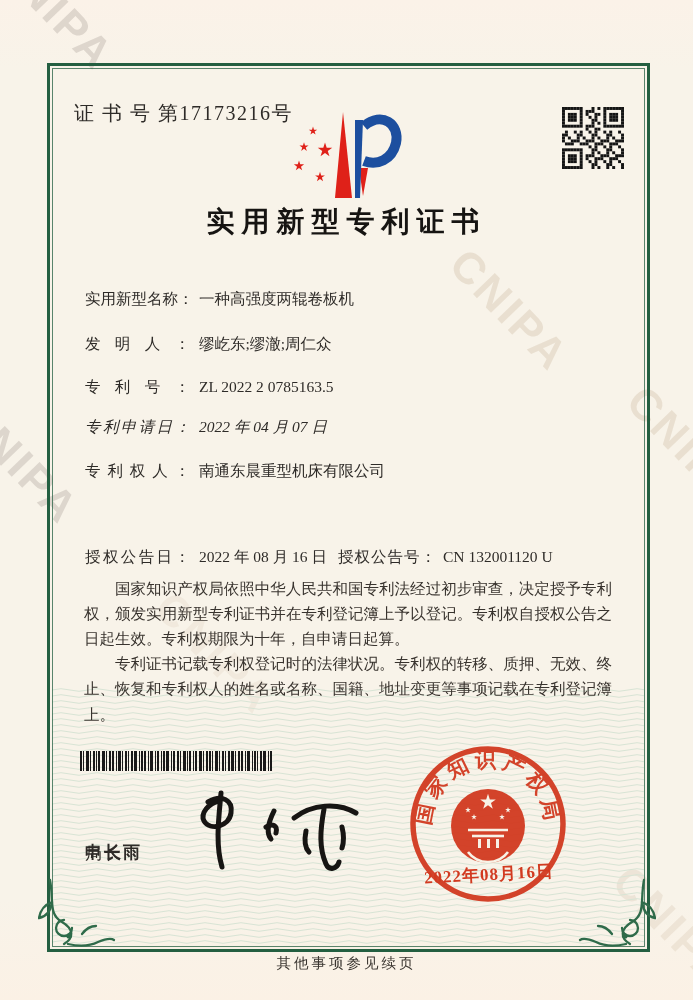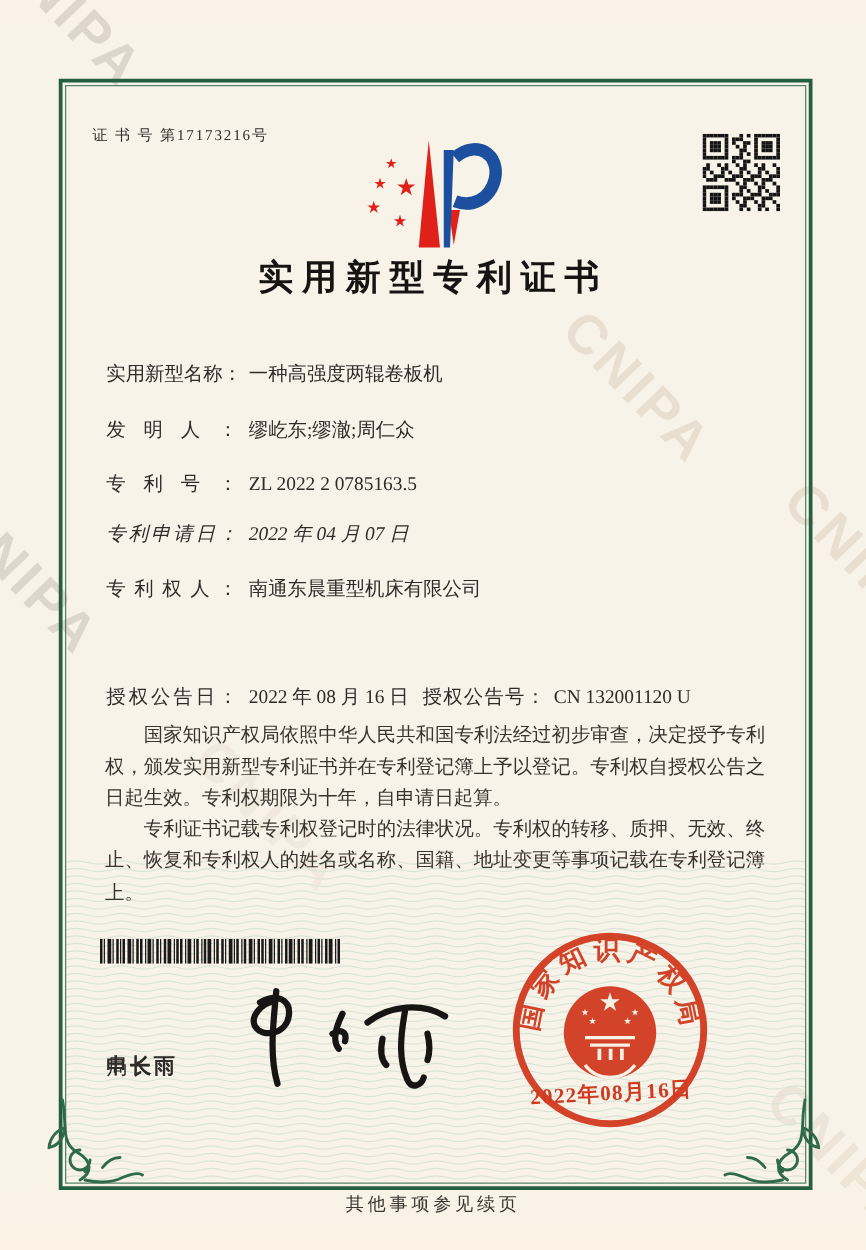--- a/index.html
+++ b/index.html
@@ -19,21 +19,21 @@
   .wm.faint{opacity:.14;}
   
   .frame{left:47px;top:63px;width:597px;height:883px;border:3px solid var(--border-green);}
   .frame-inner{position:absolute;inset:2px;border:1px solid rgba(36,95,65,.75);}
   .waves{left:52px;top:686px;pointer-events:none;}
   .waves path{fill:none;stroke:var(--wave-green);stroke-width:1;}
   .ornament{width:78px;height:78px;}
   .ornament path{fill:none;stroke:#2f6b4a;stroke-width:2.3;stroke-linecap:round;}
   .ornament .dot{fill:#2f6b4a;stroke:none;}
   
-  .cert-no{left:74px;top:100px;font-size:12px;letter-spacing:1.5px;}
+  .cert-no{left:74px;top:100px;font-size:20px;letter-spacing:1.5px;}
   .logo{left:292px;top:108px;}
   .qr{left:562px;top:107px;}
   .title{left:0;right:0;top:203px;text-align:center;font-size:28px;font-weight:700;
          letter-spacing:7px;color:#161412;}
   
   .row{position:absolute;left:85px;font-size:15.5px;white-space:nowrap;}
   .fl{display:inline-block;width:105px;text-align-last:justify;}
   .fv{margin-left:9px;}
   .pair2{position:absolute;left:253px;top:0;}
   .pair2 .fl2{letter-spacing:1px;}

